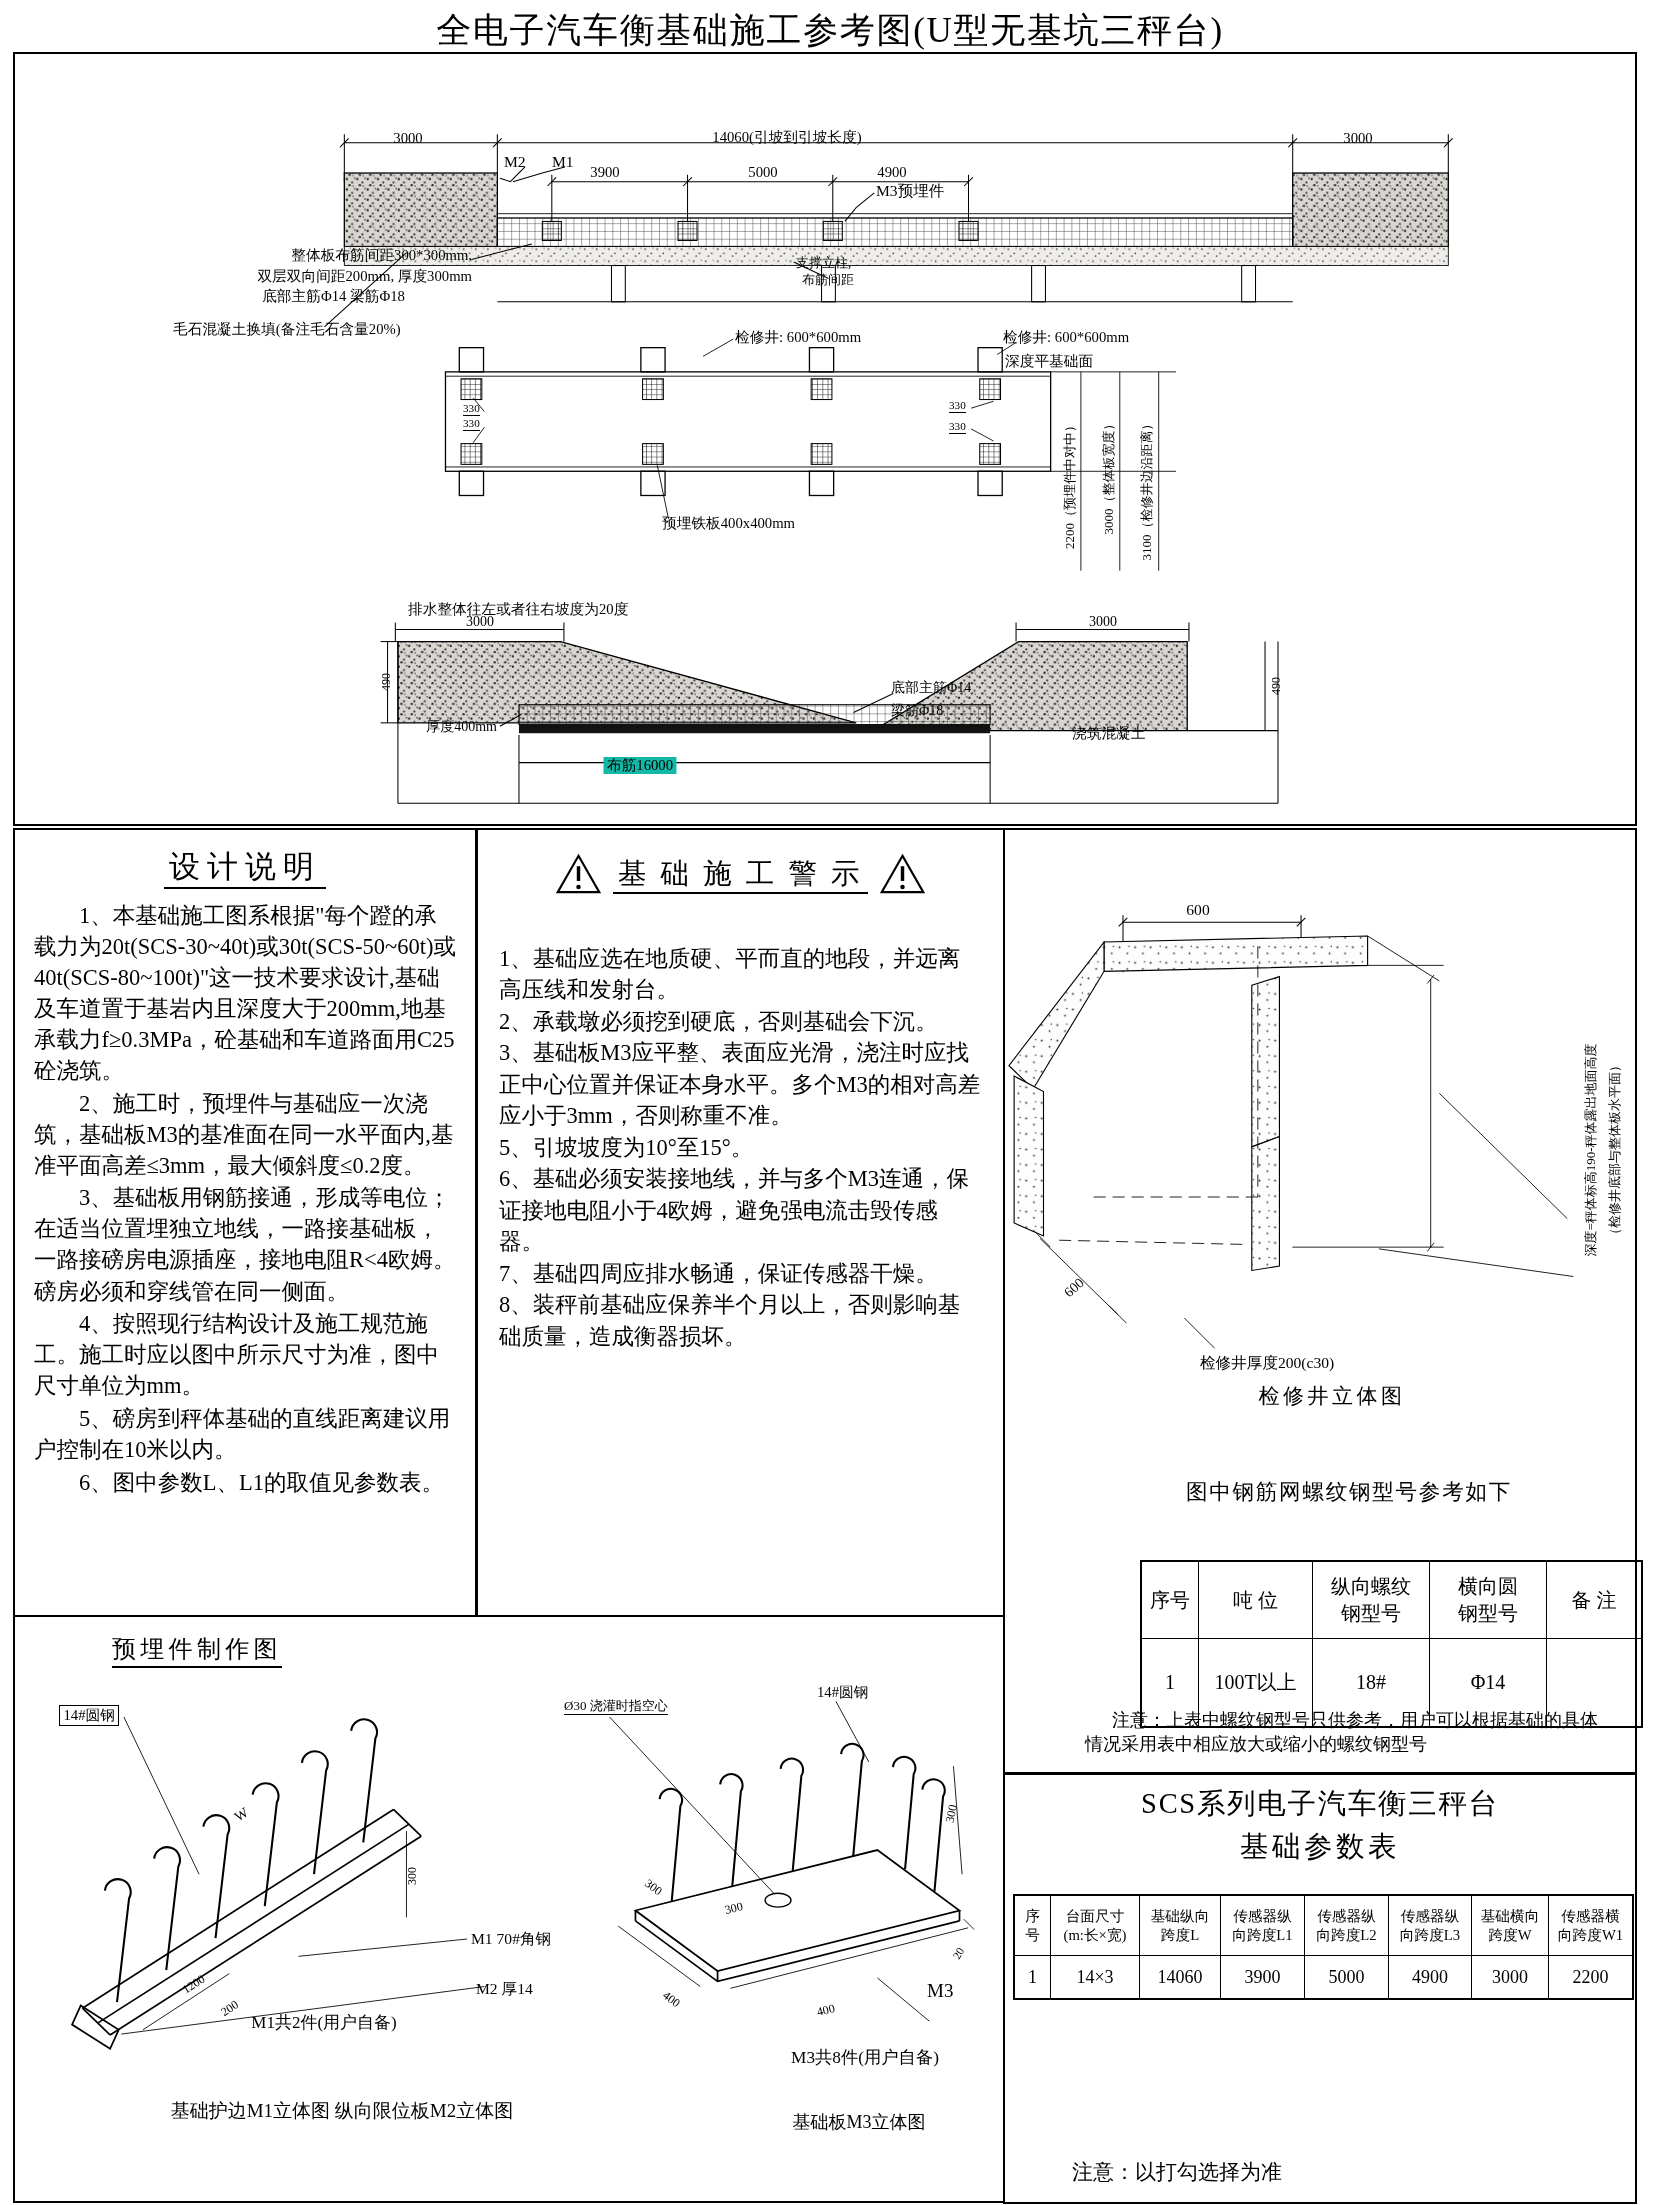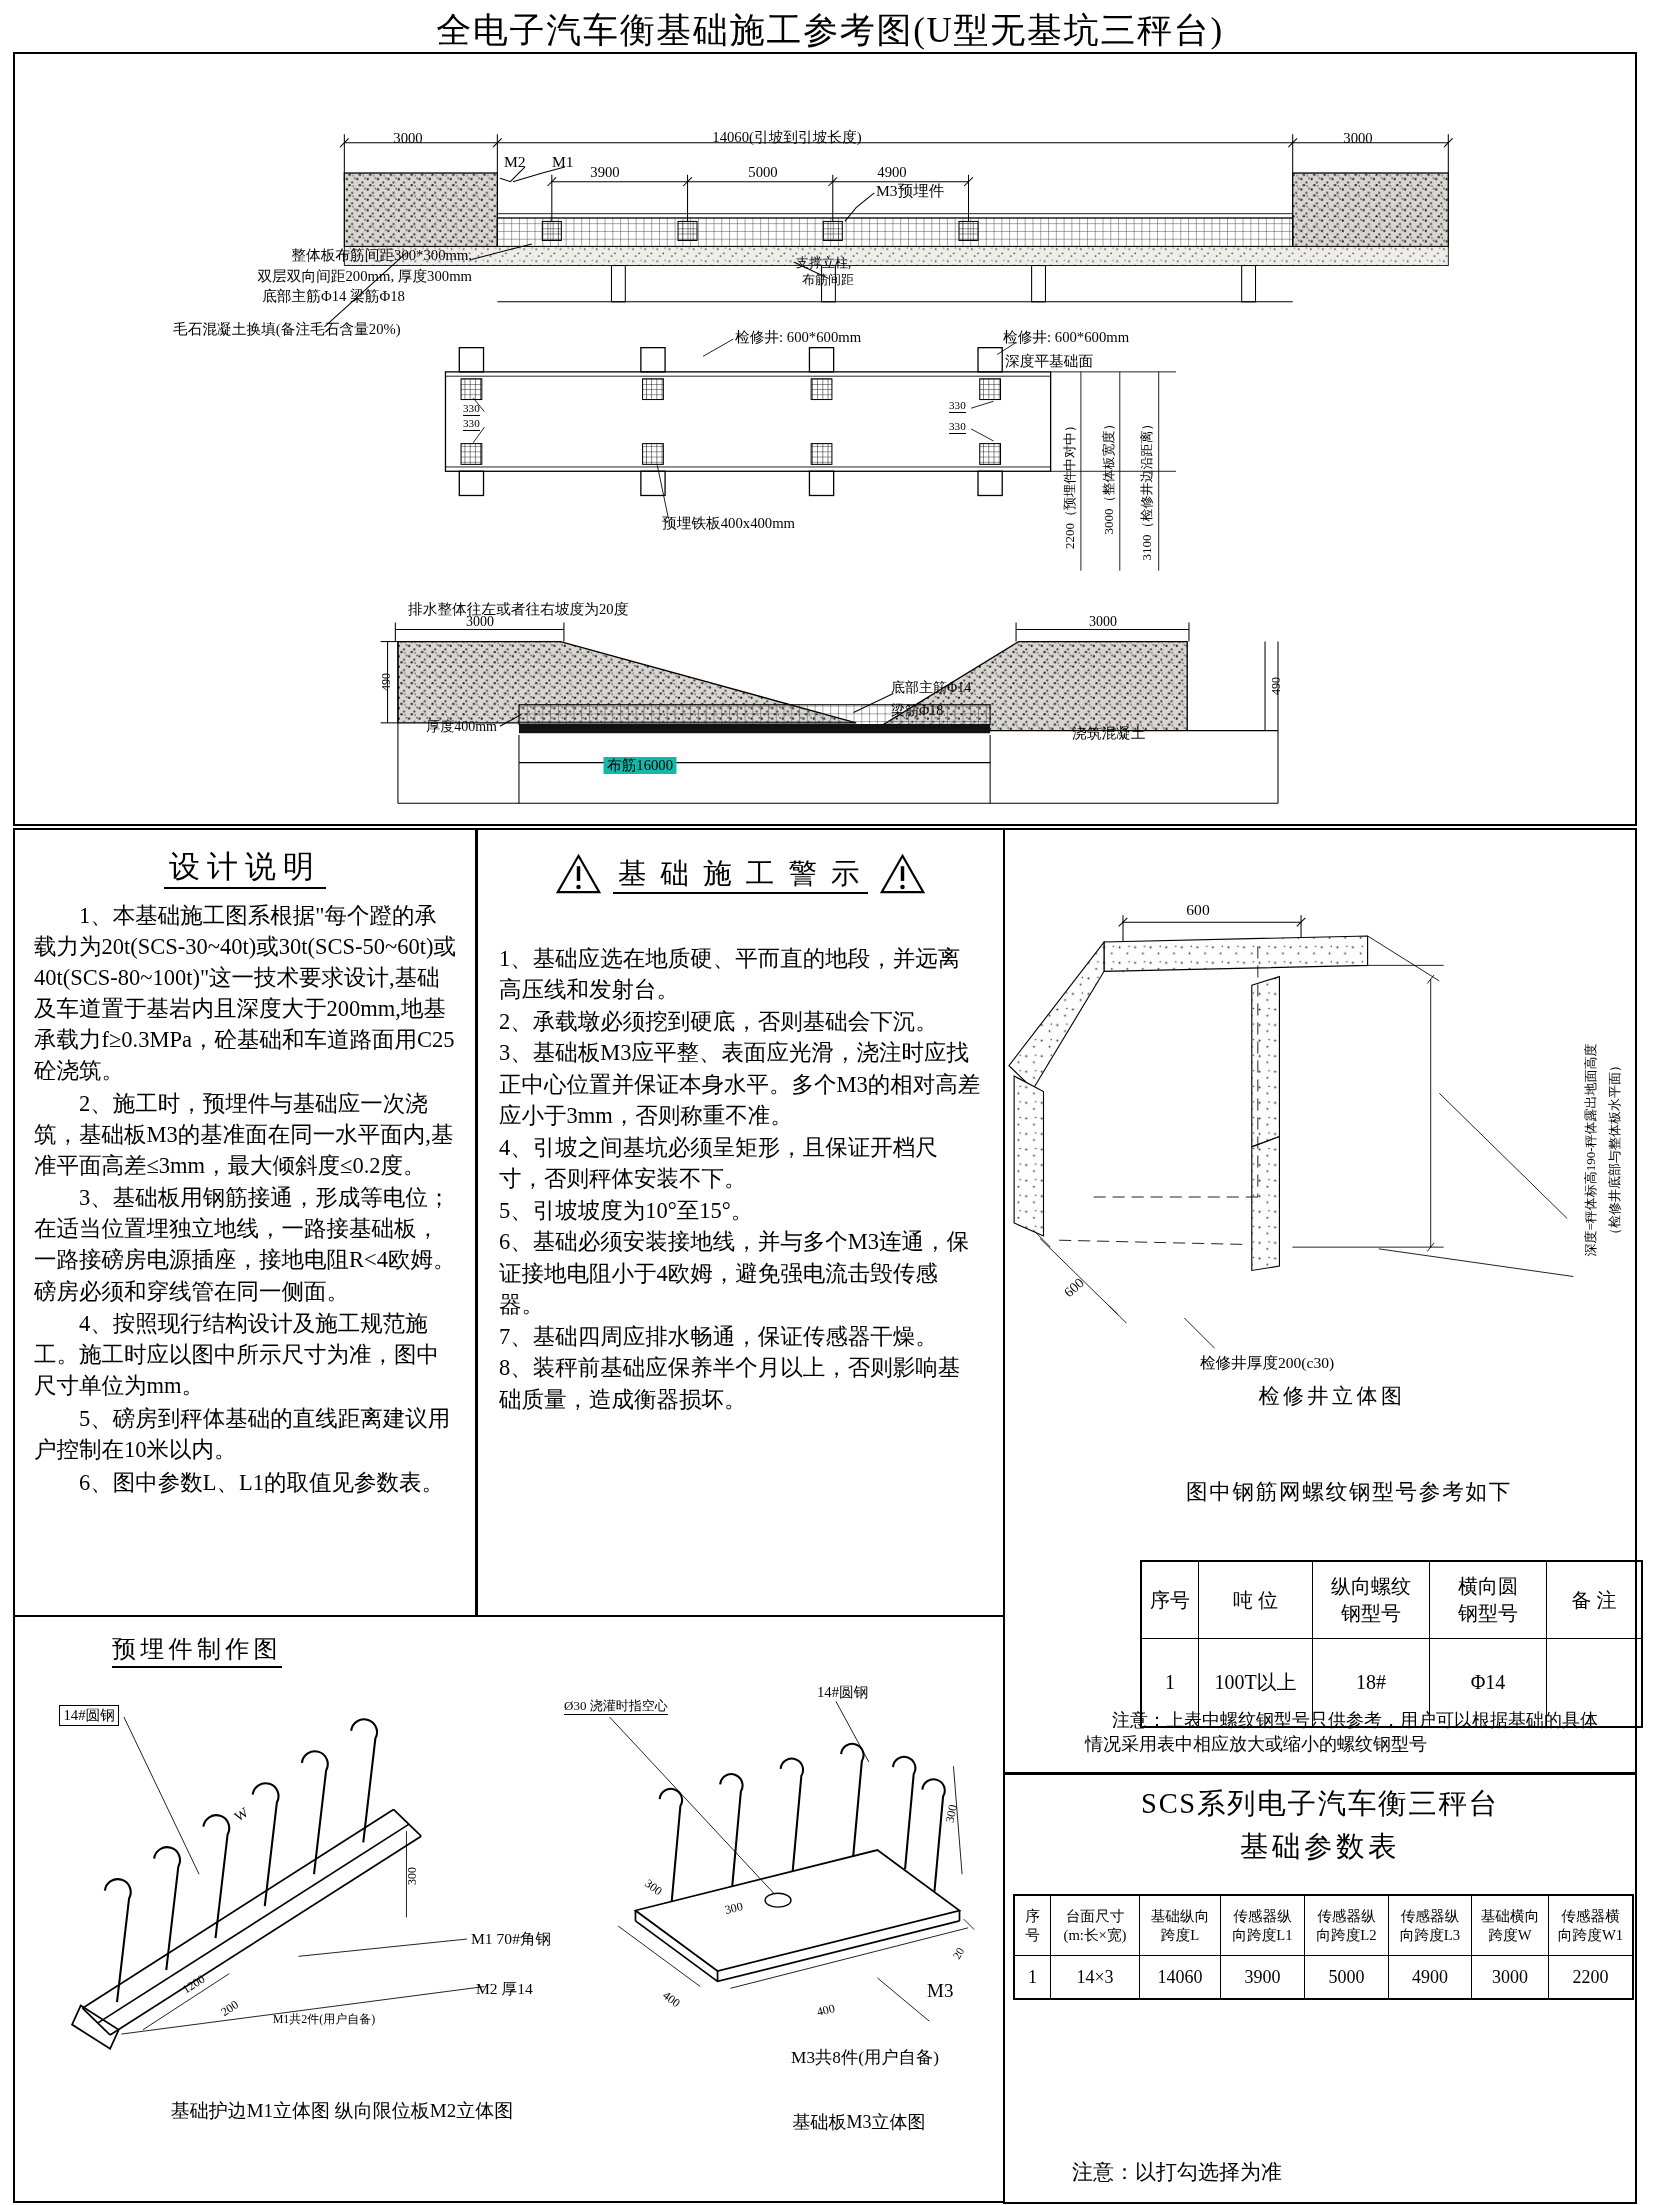--- a/index.html
+++ b/index.html
@@ -238,21 +238,20 @@
     <svg width="45" height="42" viewBox="0 0 52 48">
       <polygon points="26,3 50,45 2,45" fill="none" stroke="#000" stroke-width="2.5"></polygon>
       <line x1="26" y1="15" x2="26" y2="32" stroke="#000" stroke-width="4"></line>
       <circle cx="26" cy="39" r="2.6" fill="#000"></circle>
     </svg>
   </div>
   <div style="height:48px;"></div>
   <p class="warn-p">1、基础应选在地质硬、平而直的地段，并远离高压线和发射台。</p>
   <p class="warn-p">2、承载墩必须挖到硬底，否则基础会下沉。</p>
   <p class="warn-p">3、基础板M3应平整、表面应光滑，浇注时应找正中心位置并保证本身水平。多个M3的相对高差应小于3mm，否则称重不准。</p>
-  <p class="warn-p">4、引坡之间基坑必须呈矩形，且保证开档尺寸，否则秤体安装不下。</p>
   <p class="warn-p">5、引坡坡度为10°至15°。</p>
   <p class="warn-p">6、基础必须安装接地线，并与多个M3连通，保证接地电阻小于4欧姆，避免强电流击毁传感器。</p>
   <p class="warn-p">7、基础四周应排水畅通，保证传感器干燥。</p>
   <p class="warn-p">8、装秤前基础应保养半个月以上，否则影响基础质量，造成衡器损坏。</p>
 </div>
 
 <div class="panel" style="left:1003px;top:828px;width:634px;height:946px;"></div>
 
 <svg class="svgabs" style="left:1007px;top:834px;" width="627" height="605" viewBox="0 0 725 700">
   <g stroke="#000" stroke-width="1.2" fill="none">
@@ -414,21 +413,21 @@
   </g>
 </svg>
 
 <div class="lbl" style="left:59px;top:1705px;font-size:14.7px;border:0.9px solid #000;padding:0.9px 3.5px;">14#圆钢</div>
 <div class="lbl" style="left:235px;top:1807px;font-size:14px;transform:rotate(-33deg);">W</div>
 <div class="lbl rot" style="left:413px;top:1876px;font-size:12px;">300</div>
 <div class="lbl" style="left:182px;top:1978px;font-size:12px;transform:rotate(-33deg);">1200</div>
 <div class="lbl" style="left:221px;top:2002px;font-size:12px;transform:rotate(-33deg);">200</div>
 <div class="lbl" style="left:471px;top:1930px;font-size:15.6px;">M1  70#角钢</div>
 <div class="lbl" style="left:476px;top:1980px;font-size:15.6px;">M2 厚14</div>
-<div class="lbl ctr" style="left:324px;top:2013px;font-size:12px;">M1共2件(用户自备)</div>
+<div class="lbl ctr" style="left:324px;top:2013px;font-size:17px;">M1共2件(用户自备)</div>
 <div class="lbl ctr" style="left:342px;top:2100px;font-size:19px;">基础护边M1立体图  纵向限位板M2立体图</div>
 
 <div class="lbl" style="left:564px;top:1699px;font-size:13px;border-bottom:0.9px solid #000;">Ø30 浇灌时指空心</div>
 <div class="lbl" style="left:817px;top:1684px;font-size:14.7px;">14#圆钢</div>
 <div class="lbl" style="left:644px;top:1881px;font-size:12px;transform:rotate(36deg);">300</div>
 <div class="lbl" style="left:725px;top:1902px;font-size:12px;transform:rotate(-14deg);">300</div>
 <div class="lbl" style="left:943px;top:1807px;font-size:12px;transform:rotate(-78deg);">300</div>
 <div class="lbl" style="left:662px;top:1993px;font-size:12px;transform:rotate(36deg);">400</div>
 <div class="lbl" style="left:817px;top:2004px;font-size:12px;transform:rotate(-14deg);">400</div>
 <div class="lbl" style="left:953px;top:1947px;font-size:11.2px;transform:rotate(-60deg);">20</div>

